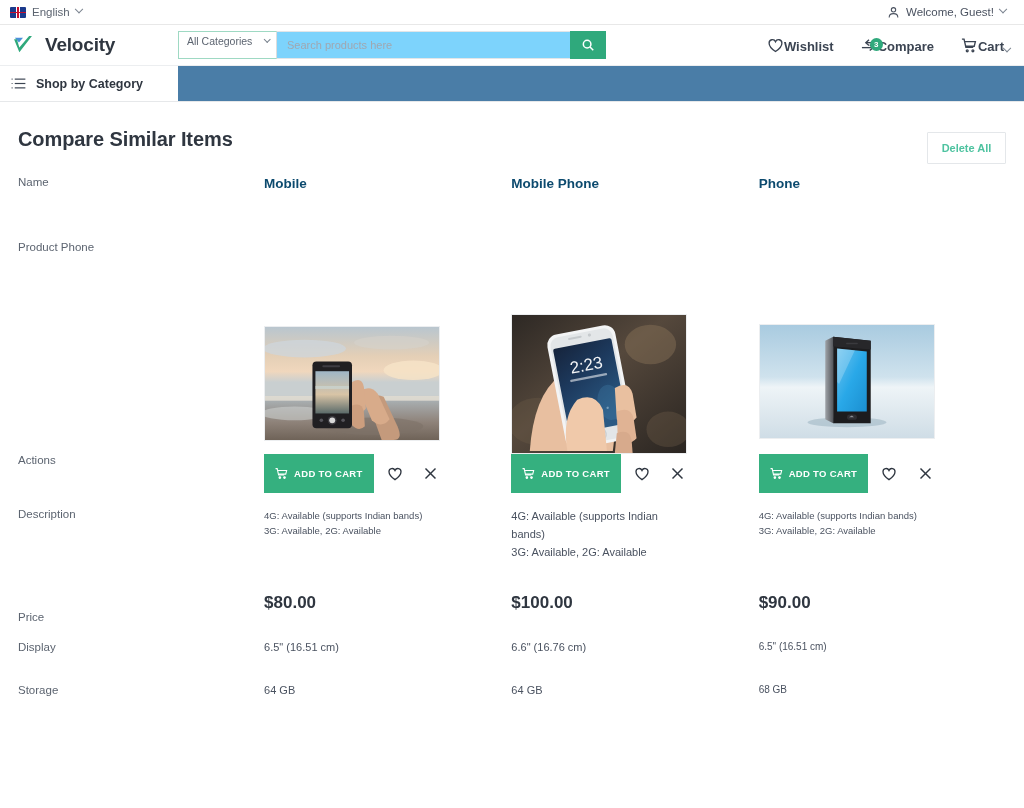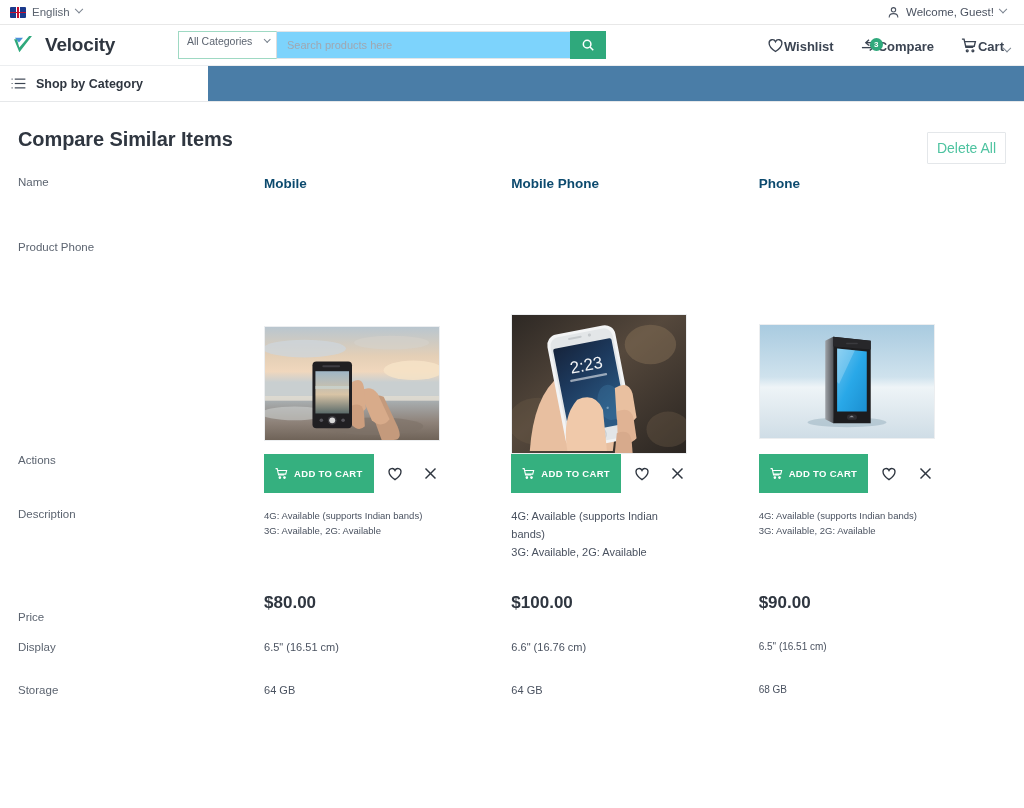--- a/index.html
+++ b/index.html
@@ -117,21 +117,21 @@
     display: flex; align-items: center; justify-content: center;
     line-height: 1;
   }
 
   
   .catbar {
     height: 36px; display: flex;
     border-bottom: 1px solid #e6e8ea;
   }
   .catbar-left {
-    width: 208px; background: #fff;
+    width: 178px; background: #fff;
     display: flex; align-items: center; gap: 10px;
     padding-left: 11px; cursor: pointer;
   }
   .catbar-label { font-size: 12.5px; font-weight: bold; color: #2f3640; }
   .catbar-right { flex: 1; background: #4a7da7; }
 
   
   .content { padding: 0 18px; position: relative; }
   .page-head {
     display: flex; align-items: flex-start; justify-content: space-between;
@@ -140,21 +140,21 @@
   .page-title {
     font-size: 20px; font-weight: bold; color: #2f3640;
     letter-spacing: -0.1px;
   }
   .delete-all {
     margin-top: 4px;
     width: 79px; height: 32px;
     border: 1px solid #e4e7ea;
     background: #fff;
     color: #4ec3a0;
-    font-size: 14px; font-weight: normal;
+    font-size: 11px; font-weight: bold;
     font-family: "Liberation Sans", sans-serif;
     cursor: pointer;
     border-radius: 1px;
   }
 
   
   .ctable { width: 100%; border-collapse: collapse; table-layout: fixed; margin-top: 12px; }
   .ctable col.lbl { width: 197px; }
   .ctable col.c   { width: 198px; }
   .ctable td { vertical-align: top; padding: 0; }

